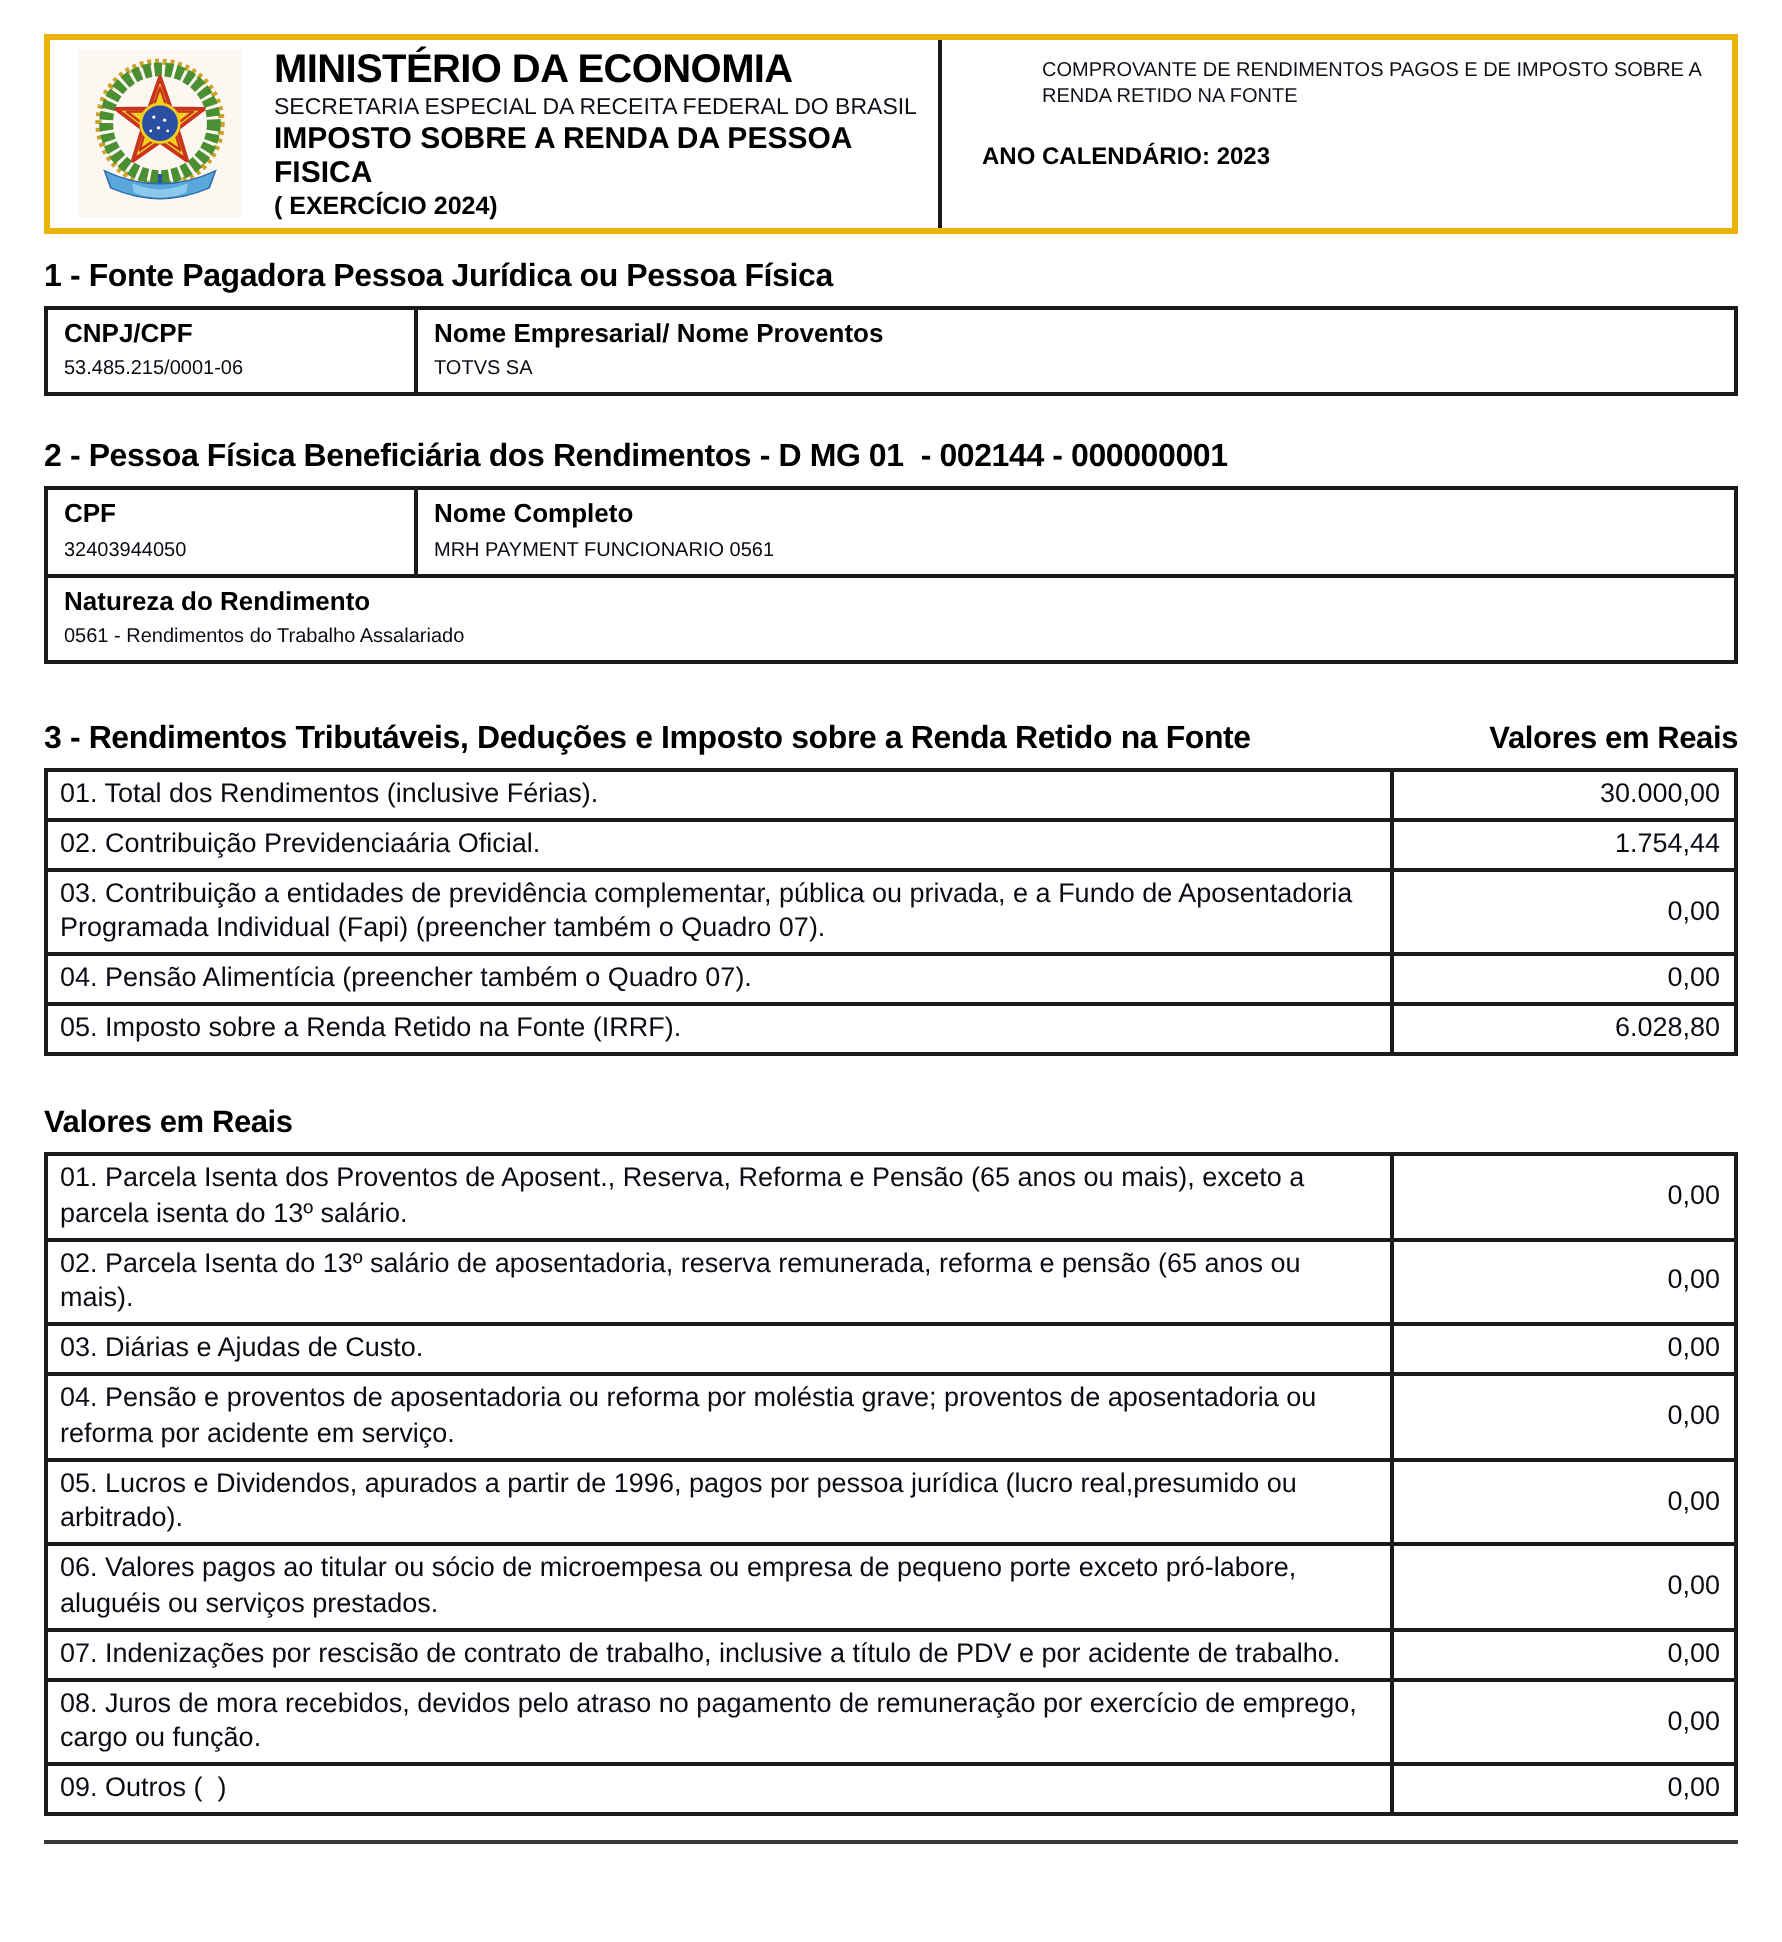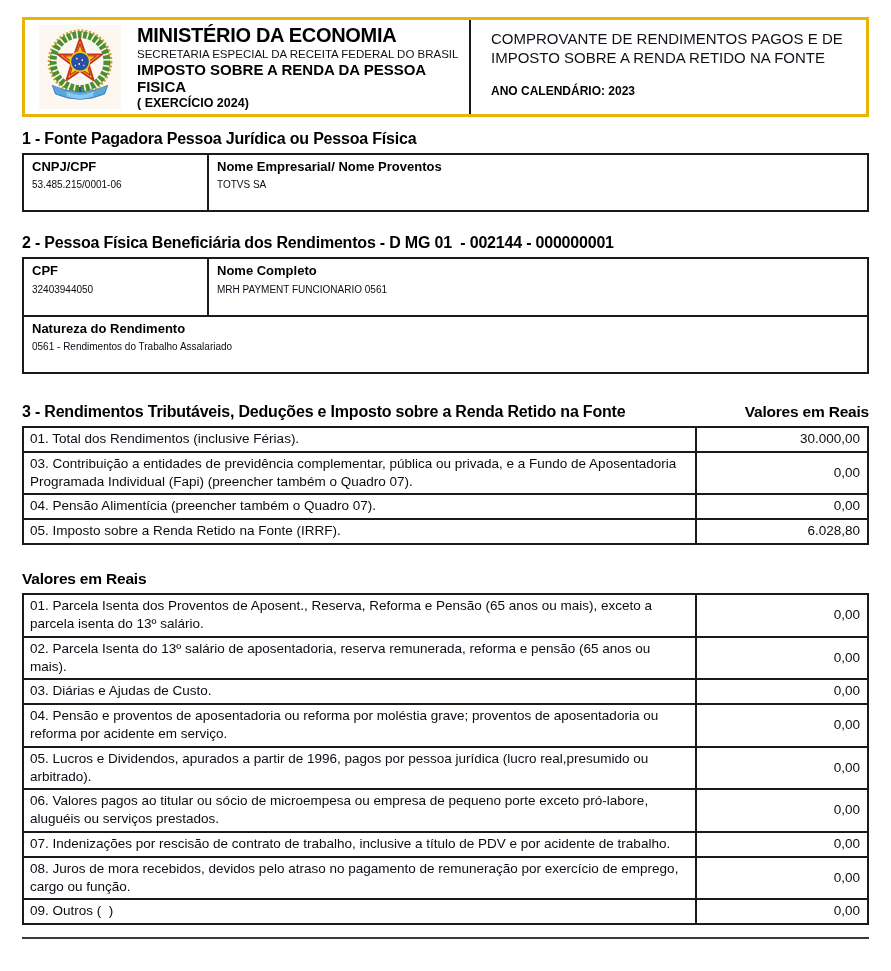--- a/index.html
+++ b/index.html
@@ -62,24 +62,25 @@
     font-weight: bold;
     margin-top: 1px;
     color: #000;
   }
   .header-right {
     flex: 1;
     border-left: 2.5px solid #1a1a1a;
     padding: 10px 10px 6px 20px;
   }
   .statement-title {
-    font-size: 15px;
+    font-size: 10px;
     line-height: 1.25;
     color: #101018;
     max-width: 370px;
+    margin-left: 30px;
   }
   .calendar-year {
     font-size: 12px;
     font-weight: bold;
     margin-top: 16px;
     color: #000;
   }
 
   
   .section-title-row {
@@ -110,21 +111,21 @@
     width: 100%;
     table-layout: fixed;
   }
   table, td { border: 2px solid #1a1a1a; }
   td {
     padding: 2px 6px 3px 6px;
     vertical-align: top;
     font-size: 13.5px;
     line-height: 1.32;
   }
-  .info-table td { padding: 3px 8px 19px 8px; }
+  .info-table td { padding: 3px 8px 5px 8px; }
   .cell-label {
     font-weight: bold;
     font-size: 13px;
     color: #000;
     display: block;
   }
   .cell-value {
     font-size: 10px;
     display: block;
     margin-top: 3px;
@@ -246,20 +247,24 @@
     <div class="values-header">Valores em Reais</div>
   </div>
   <table class="amount-table section3-table">
     <tbody>
 
         <tr>
           <td class="label-cell">01. Total dos Rendimentos (inclusive Férias).</td>
           <td class="value-cell">30.000,00</td>
         </tr>
 
+        <tr>
+          <td class="label-cell">02. Contribuição Previdenciaária Oficial.</td>
+          <td class="value-cell">1.754,44</td>
+        </tr>
 
         <tr>
           <td class="label-cell">03. Contribuição a entidades de previdência complementar, pública ou privada, e a Fundo de Aposentadoria Programada Individual (Fapi) (preencher também o Quadro 07).</td>
           <td class="value-cell">0,00</td>
         </tr>
 
         <tr>
           <td class="label-cell">04. Pensão Alimentícia (preencher também o Quadro 07).</td>
           <td class="value-cell">0,00</td>
         </tr>

